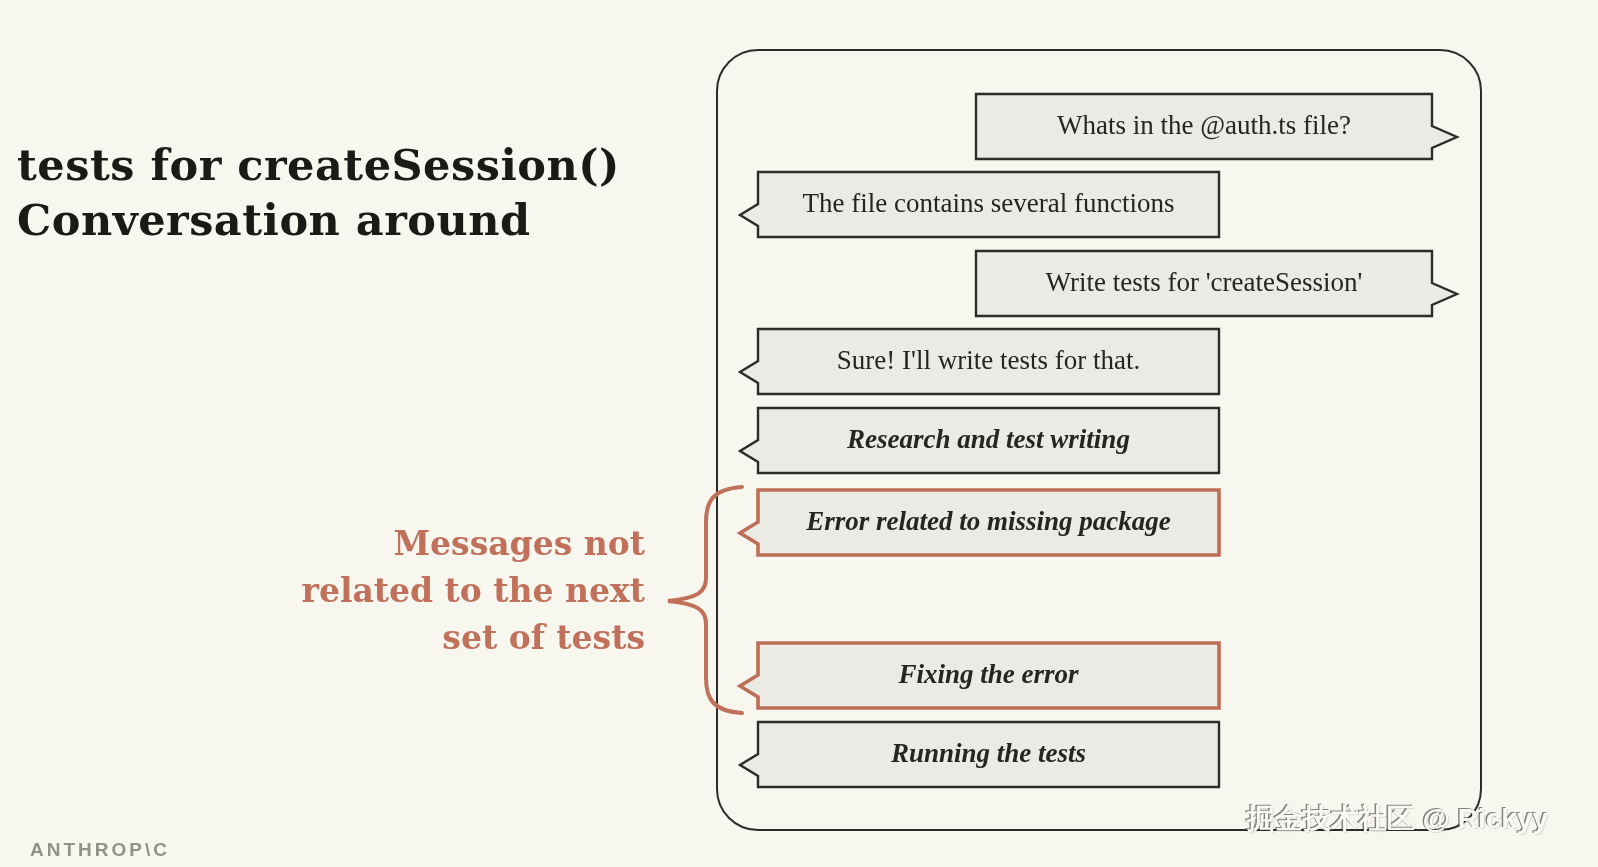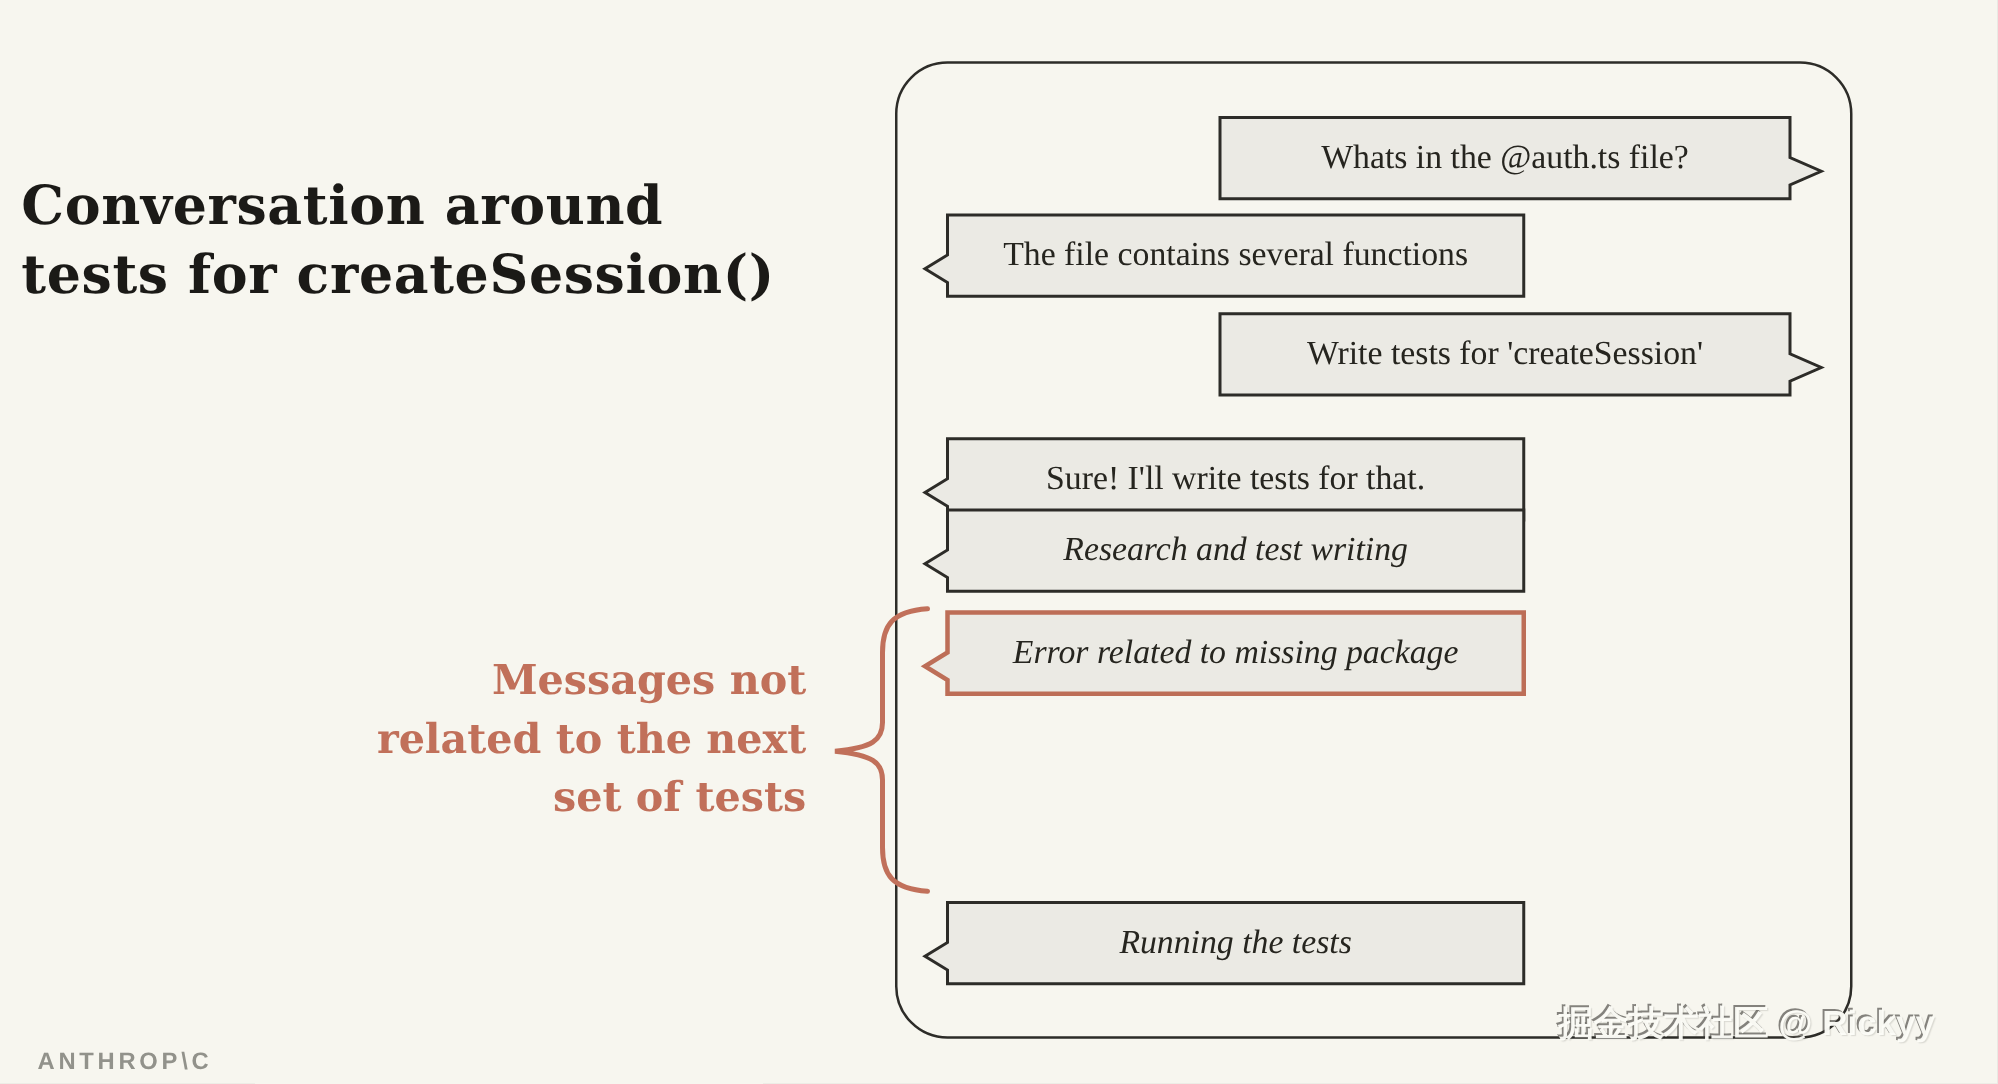--- a/index.html
+++ b/index.html
@@ -38,26 +38,26 @@
   }
   .bubble svg.shape{
     position:absolute;inset:0;overflow:visible;
   }
   .bubble .bubble-text{
     position:relative;
     font-size:27px;color:#26251f;
     white-space:nowrap;
     padding-bottom:2px;
   }
-  .bubble.italic .bubble-text{font-style:italic;}
+  .bubble.italic .bubble-text{font-style:italic;font-weight:bold;}
   .bubble.side-left{left:757px;width:463px;}
   .bubble.side-right{left:975px;width:458px;}
 
   .b0{top:93px;}  .b1{top:171px;} .b2{top:250px;}
-  .b3{top:328px;margin-top:22px;} .b4{top:407px;} .b5{top:489px;}
+  .b3{top:328px;} .b4{top:407px;} .b5{top:489px;}
   .b6{top:564px;} .b7{top:642px;} .b8{top:721px;}
 
   .shape path{fill:#ebeae4;stroke:#2d2c28;stroke-width:2.4;stroke-linejoin:miter;}
   .bubble.accent .shape path{stroke:#bd6e57;stroke-width:3.6;}
 
   
   .annotation{
     position:absolute;left:215px;top:520px;width:430px;
     text-align:right;
     font-family:"DejaVu Serif", serif;
@@ -92,22 +92,22 @@
     text-shadow:-1.5px -1.5px 0 rgba(55,54,48,.6), 1px 1px 1px rgba(55,54,48,.15);
     white-space:nowrap;
   }
 </style>
 </head>
 <body>
 
 <div class="canvas">
 
   <h1 class="title" style="margin:0;">
+    <span>tests for createSession()</span>
     <span>Conversation around</span>
-    <span>tests for createSession()</span>
   </h1>
 
   <div class="chat-frame"></div>
 
   <div class="bubble side-right b0">
     <svg class="shape" width="458" height="67" viewBox="0 0 458 67">
         <path d="M1,1 H457 V33 L482,44 L457,55 V66 H1 Z"></path>
       </svg>
     <span class="bubble-text">Whats in the @auth.ts file?</span>
   </div>
@@ -141,20 +141,26 @@
   </div>
 
   <div class="bubble side-left italic accent b5">
     <svg class="shape" width="463" height="67" viewBox="0 0 463 67">
         <path d="M462,1 H1 V33 L-17,44 L1,55 V66 H462 Z"></path>
       </svg>
     <span class="bubble-text">Error related to missing package</span>
   </div>
 
 
+  <div class="bubble side-left italic accent b7">
+    <svg class="shape" width="463" height="67" viewBox="0 0 463 67">
+        <path d="M462,1 H1 V33 L-17,44 L1,55 V66 H462 Z"></path>
+      </svg>
+    <span class="bubble-text">Fixing the error</span>
+  </div>
 
   <div class="bubble side-left italic b8">
     <svg class="shape" width="463" height="67" viewBox="0 0 463 67">
         <path d="M462,1 H1 V33 L-17,44 L1,55 V66 H462 Z"></path>
       </svg>
     <span class="bubble-text">Running the tests</span>
   </div>
 
   <div class="annotation">
     <span>Messages not</span>

